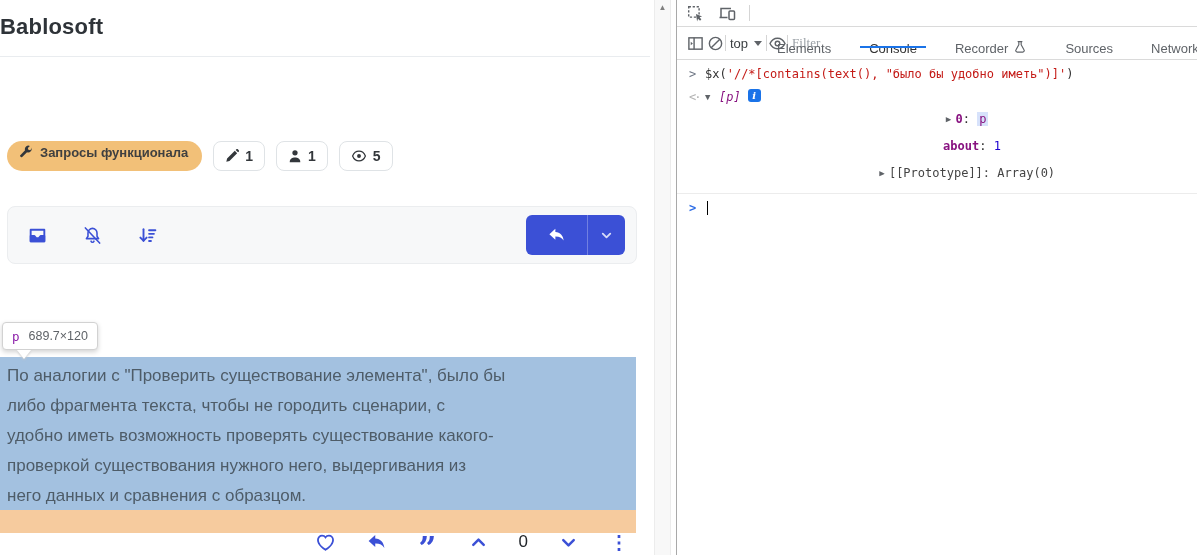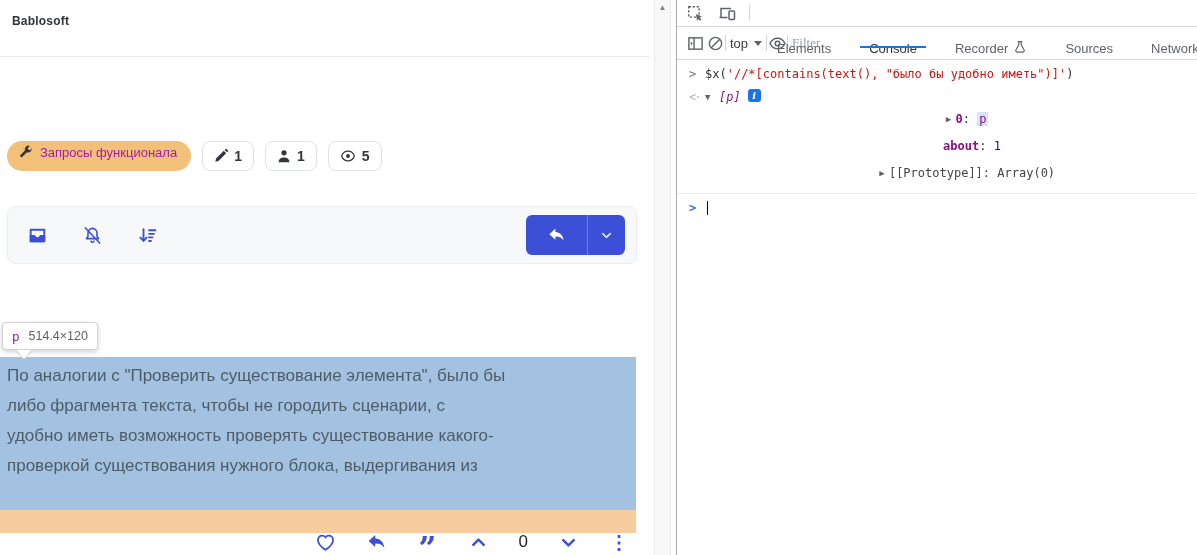--- a/index.html
+++ b/index.html
@@ -4,27 +4,27 @@
 <style>
   * { box-sizing: border-box; }
   html,body { margin:0; padding:0; }
   body {
     width:1197px; height:555px; position:relative; overflow:hidden;
     background:#fff; font-family:"Liberation Sans", sans-serif; color:#222;
   }
 
   
   .page { position:absolute; left:0; top:0; width:652px; height:555px; background:#fff; }
-  .brand { position:absolute; left:12px; top:14px; font-size:12px; font-weight:bold; color:#2e3338; letter-spacing:.2px; }
+  .brand { position:absolute; left:0; top:14px; font-size:22px; font-weight:bold; color:#2e3338; letter-spacing:.2px; }
   .header-divider { position:absolute; left:0; top:56px; width:650px; height:1px; background:#e9ecef; }
   .topic-title { position:absolute; left:7px; top:82px; font-size:30px; font-weight:600; color:#26292c; letter-spacing:-.3px; }
 
   .badges { position:absolute; left:7px; top:141px; display:flex; align-items:center; gap:11px; }
   .cat-badge { height:30px; border-radius:15px; background:#f2c078; display:flex; align-items:center; gap:7px;
-    padding:0 14px 8px 12px; font-size:13px; font-weight:normal; color:#a21caf; }
+    padding:0 14px 8px 12px; font-size:13px; font-weight:bold; color:#404040; }
   .stat-pill { height:30px; border-radius:8px; border:1px solid #dfe3e6; background:#fff; display:flex;
     align-items:center; gap:6px; padding:0 11px; font-size:14px; font-weight:bold; color:#33373b; }
   .stat-pill svg, .cat-badge svg { display:block; }
 
   .toolbar-card { position:absolute; left:7px; top:206px; width:630px; height:58px; background:#f7f8f9;
     border:1px solid #ebedef; border-radius:8px; }
   .toolbar-icons { position:absolute; left:18px; top:0; height:56px; display:flex; align-items:center; gap:33px; color:#3b50d6; }
   .tool-btn { width:22px; height:22px; display:flex; align-items:center; justify-content:center; cursor:pointer; }
   .reply-btn { position:absolute; right:11px; top:8px; height:40px; width:99px; border-radius:6px; background:#3b50d6;
     display:flex; color:#fff; overflow:hidden; }
@@ -176,31 +176,32 @@
       <span class="reply-caret">
         <svg width="15" height="15" viewBox="0 0 20 20" fill="none" stroke="currentColor" stroke-width="2.4" stroke-linecap="round" stroke-linejoin="round">
             <path d="M5 7.5l5 5 5-5"></path>
           </svg>
       </span>
     </div>
   </div>
 
   <div class="inspect-tooltip">
     <span class="tt-tag">p</span>
-    <span class="tt-size">514.4×120</span>
+    <span class="tt-size">689.7×120</span>
     <span class="tt-tail"></span>
   </div>
 
 
   <div class="post-highlight">
     <div class="post-body">
       <div>По аналогии с "Проверить существование элемента", было бы</div>
       <div>либо фрагмента текста, чтобы не городить сценарии, с</div>
       <div>удобно иметь возможность проверять существование какого-</div>
-      <div>проверкой существования нужного блока, выдергивания из</div>
+      <div>проверкой существования нужного него, выдергивания из</div>
+      <div>него данных и сравнения с образцом.</div>
     </div>
   </div>
   <div class="margin-highlight"></div>
 
   <div class="post-actions">
     <span class="action-btn">
       <svg width="21" height="21" viewBox="0 0 20 20" fill="none" stroke="currentColor" stroke-width="1.7">
           <path d="M10 17s-7.2-4.4-7.2-9.3C2.8 5 4.7 3.4 6.7 3.4c1.6 0 2.8.9 3.3 1.7.5-.8 1.7-1.7 3.3-1.7 2 0 3.9 1.6 3.9 4.3C17.2 12.6 10 17 10 17z"></path>
         </svg>
     </span>

